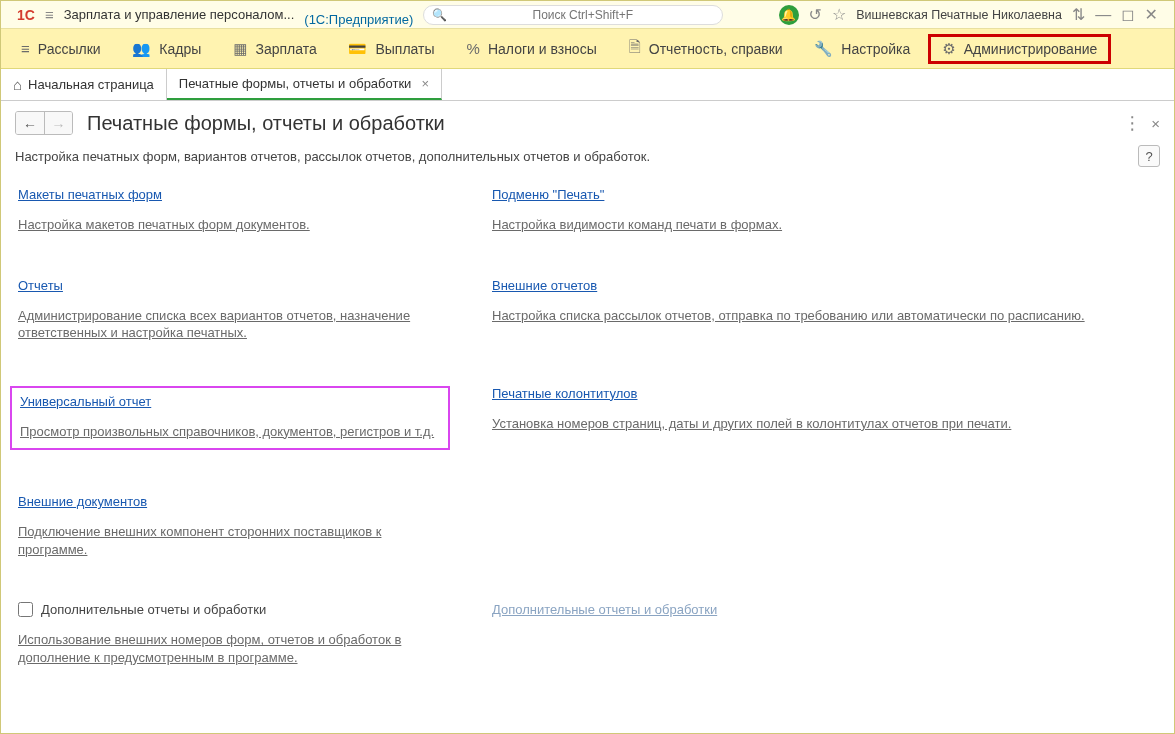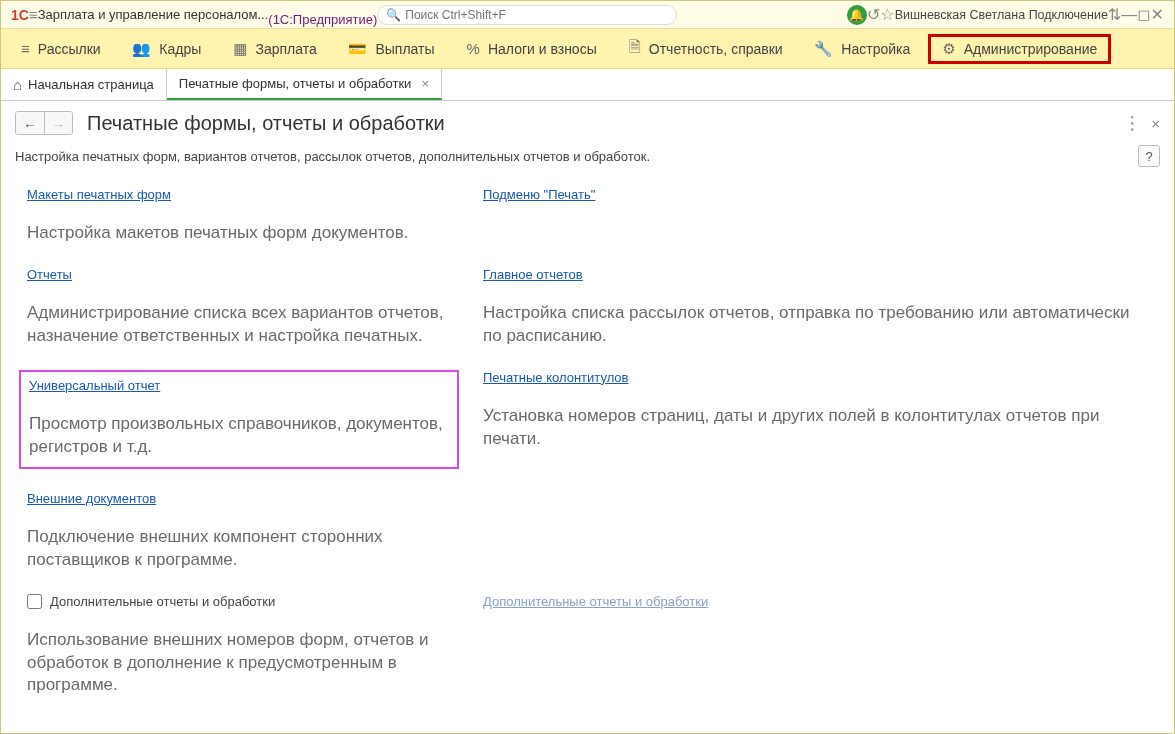--- a/index.html
+++ b/index.html
@@ -11,41 +11,42 @@
     height: 734px;
     overflow: hidden;
     border: 1px solid #d0c878;
   }
   
   .titlebar {
     height: 28px;
     background: #fffde7;
     display: flex;
     align-items: center;
-    padding: 0 10px;
+    padding: 0 16px;
+    gap: 10px;
     border-bottom: 1px solid #e8e0a0;
   }
   .logo-1c {
     color: #d43c2e;
     font-weight: bold;
     font-size: 14px;
     font-family: Arial, sans-serif;
   }
   .hamburger-icon {
     font-size: 15px; color:#888; cursor:pointer;
   }
   .app-title { color: #333; font-size: 13px; }
-  .app-sub { color: #701a75; margin-top: 9px;}
+  .app-sub { color: #0369a1; margin-top: 9px;}
   .search-wrap {
     flex: 0 0 300px;
     display:flex; align-items:center;
     background:#fff; border:1px solid #ddd; border-radius:12px; height:20px; padding:0 8px;
     color:#aaa; font-size:12px; gap:4px;
   }
-  .search-wrap input { border:none; outline:none; font-size:12px; width:100%; color:#404040; background:transparent;}
+  .search-wrap input { border:none; outline:none; font-size:12px; width:100%; color:#404040; background:transparent;text-align:center;}
   .tb-spacer { flex:1; }
   .bell-badge {
     width:20px; height:20px; border-radius:50%; background:#2e9e3e; color:#fff; display:flex; align-items:center; justify-content:center; font-size:12px;
   }
   .titlebar .tb-icon { color:#888; font-size:16px; cursor:pointer;}
   .user-name { color:#444; font-size:12.5px;}
   
   .menubar {
     height: 40px;
     background: #fff3b0;
@@ -111,29 +112,30 @@
     width:22px; height:22px; border:1px solid #bbb; border-radius:3px;
     display:flex; align-items:center; justify-content:center; font-size:13px;
     cursor:pointer; color:#555; background:#fafafa; margin-left:auto;
   }
   
   .content {
     display:grid;
     grid-template-columns: 430px 1fr;
     column-gap: 26px;
     row-gap: 22px;
-    padding: 10px 26px;
+    padding: 10px 17px;
+    gap: 44px;
   }
   .block {}
   .block a.link {
     color:#1858b0; text-decoration:underline; font-size:13px;
     cursor:pointer;
   }
   .block .desc {
-    color:#6a6a6a; font-size:17px; margin-top:20px; line-height:1.35;
+    color:#6a6a6a; font-size:13px; margin-top:14px; line-height:1.35;text-decoration:underline;
   }
   .red-box {
     border: 2px solid #d946ef;
     padding: 6px 8px 8px 8px;
     margin-left:-8px; margin-right:-2px;
   }
   .checkbox-row {
     display:flex; align-items:center; gap:8px;
     color:#444; font-size:13px;
   }
@@ -149,21 +151,21 @@
   <span class="app-title">Зарплата и управление персоналом...</span>
   <span class="app-sub">(1С:Предприятие)</span>
   <div class="search-wrap">
     <span>🔍</span>
     <input type="text" placeholder="Поиск Ctrl+Shift+F" style="">
   </div>
   <div class="tb-spacer"></div>
   <span class="bell-badge">🔔</span>
   <span class="tb-icon">↺</span>
   <span class="tb-icon">☆</span>
-  <span class="user-name">Вишневская Светлана Подключение</span>
+  <span class="user-name">Вишневская Печатные Николаевна</span>
   <span class="tb-icon">⇅</span>
   <span class="tb-icon">—</span>
   <span class="tb-icon">◻</span>
   <span class="tb-icon">✕</span>
 </div>
 
 <div class="menubar">
   <div class="menu-item">
       <span class="mi-icon">≡</span>
       <span>Рассылки</span>
@@ -227,28 +229,29 @@
 </div>
 
 <div class="content">
 
   <div class="block">
     <a class="link">Макеты печатных форм</a>
     <div class="desc">Настройка макетов печатных форм документов.</div>
   </div>
   <div class="block">
     <a class="link">Подменю "Печать"</a>
+    <div class="desc">Настройка видимости команд печати в формах.</div>
   </div>
 
   <div class="block">
     <a class="link">Отчеты</a>
     <div class="desc">Администрирование списка всех вариантов отчетов, назначение ответственных и настройка печатных.</div>
   </div>
   <div class="block">
-    <a class="link">Главное отчетов</a>
+    <a class="link">Внешние отчетов</a>
     <div class="desc">Настройка списка рассылок отчетов, отправка по требованию или автоматически по расписанию.</div>
   </div>
 
   <div class="block red-box">
     <a class="link">Универсальный отчет</a>
     <div class="desc">Просмотр произвольных справочников, документов, регистров и т.д.</div>
   </div>
   <div class="block">
     <a class="link">Печатные колонтитулов</a>
     <div class="desc">Установка номеров страниц, даты и других полей в колонтитулах отчетов при печати.</div>

